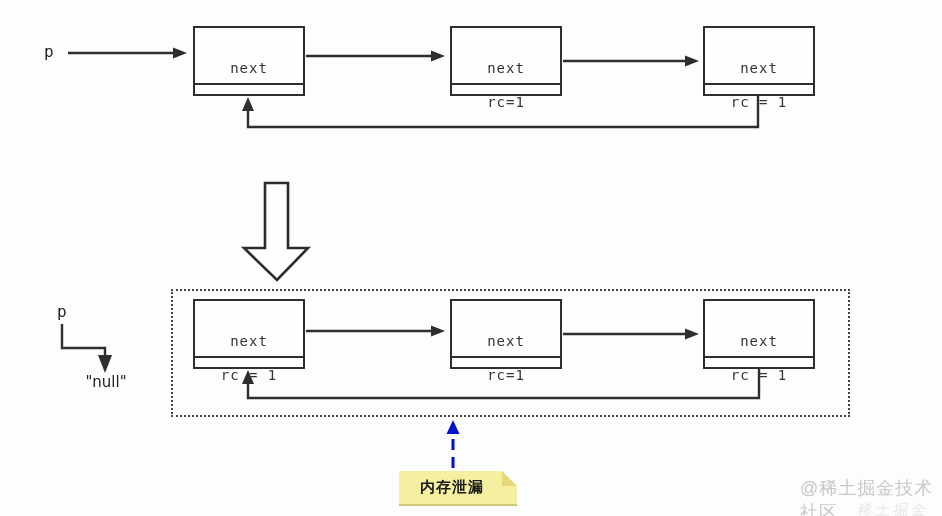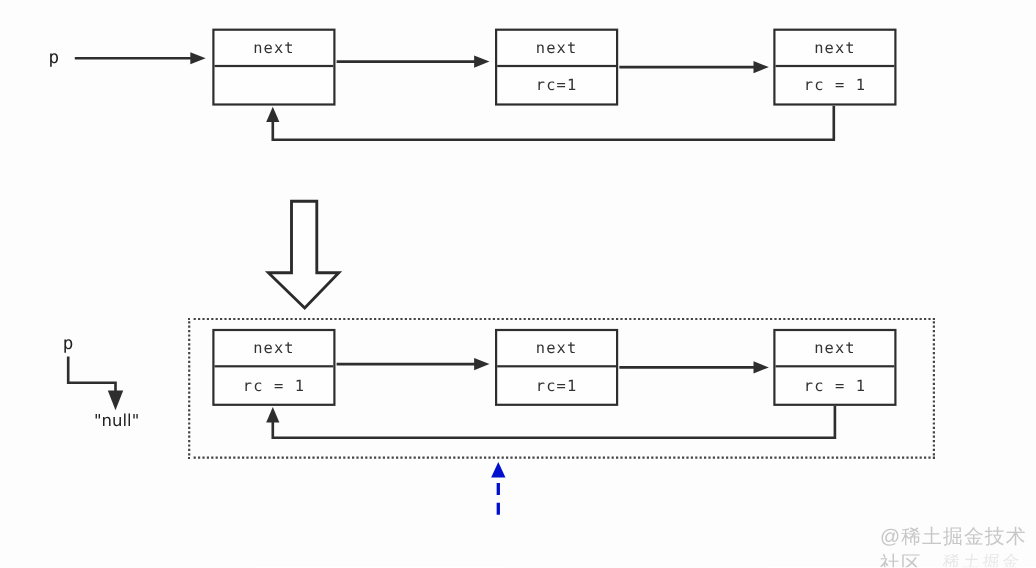--- a/index.html
+++ b/index.html
@@ -28,21 +28,21 @@
     color: #333333;
   }
   .cell {
     height: 33px;
     display: flex;
     align-items: center;
     justify-content: center;
     box-sizing: border-box;
     letter-spacing: 1px;
   }
-  .cell.top { border-bottom: 2px solid #2e2e2e; }
+  .cell.top { border-bottom: 2px solid #2e2e2e; margin-top: 24px; }
   .dotted-rect {
     position: absolute;
     left: 171px; top: 289px;
     width: 679px; height: 128px;
     border: 2px dotted #454545;
     box-sizing: border-box;
   }
   .p-label {
     position: absolute;
     font-family: "DejaVu Sans Mono", monospace;
@@ -188,17 +188,21 @@
   </div>
   <div class="node" style="left:450px; top:299px;">
     <div class="cell top">next</div>
     <div class="cell bottom">rc=1</div>
   </div>
   <div class="node" style="left:703px; top:299px;">
     <div class="cell top">next</div>
     <div class="cell bottom">rc = 1</div>
   </div>
 
+  <div class="sticky-note">
+    <div class="fold"></div>
+    <div class="note-text">内存泄漏</div>
+  </div>
 
   <div class="watermark">@稀土掘金技术社区</div>
   <div class="watermark-partial">稀土掘金技术社区</div>
 
 </div>
 
 </body></html>

